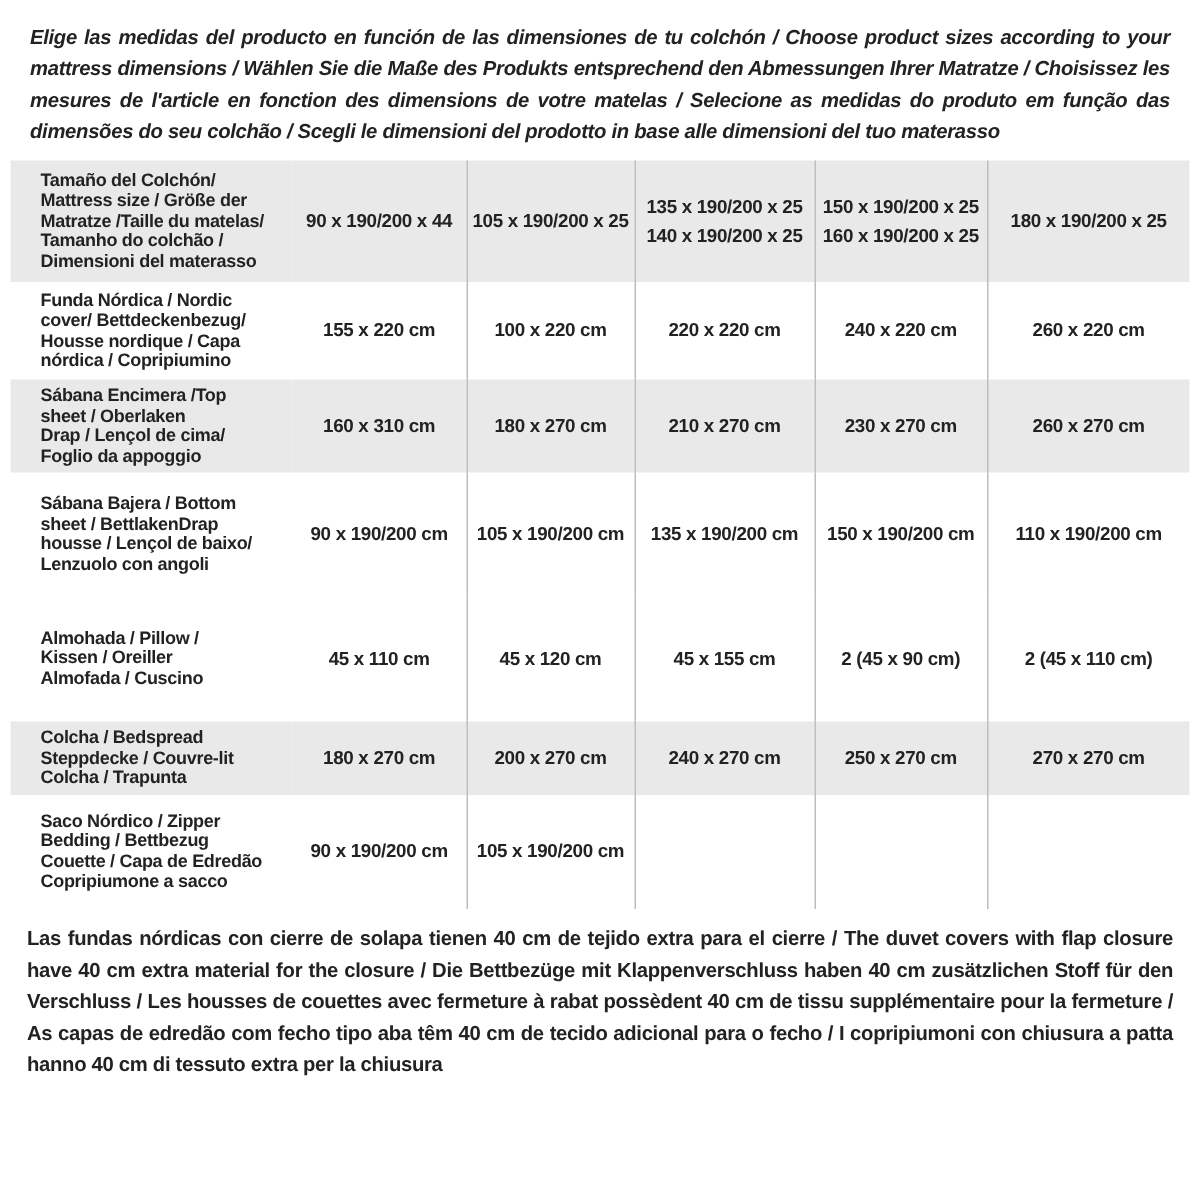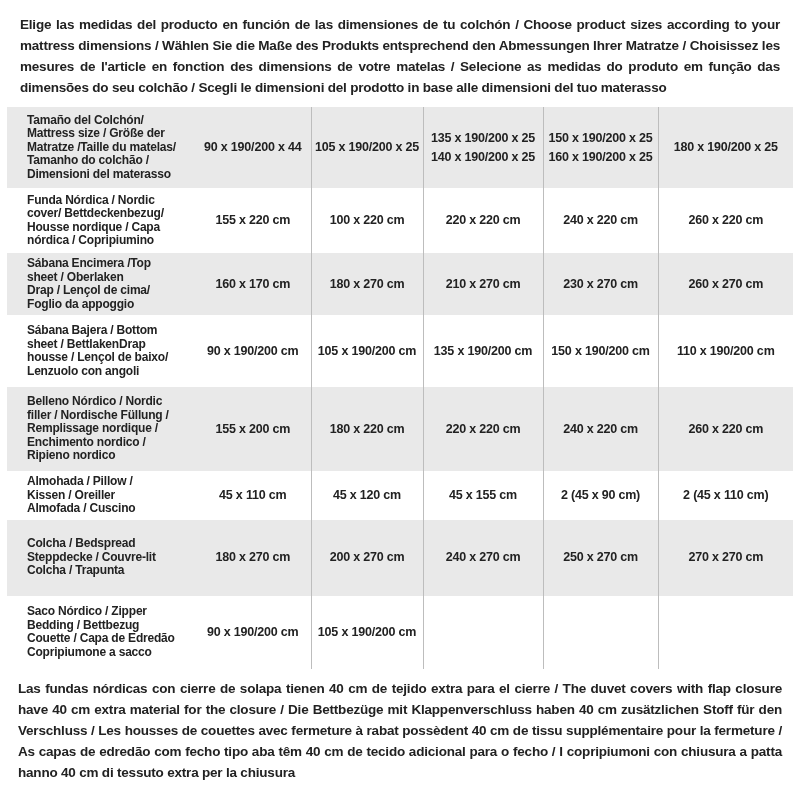--- a/index.html
+++ b/index.html
@@ -15,21 +15,21 @@
     font-family:"Liberation Sans", sans-serif;
     color:var(--ink);
     font-weight:bold;
     letter-spacing:-0.2px;
   }
   .note{
     text-align:justify;
     font-size:13.5px;
     line-height:21px;
   }
-  .note.intro{ margin:14px 20px 9px 20px; }
+  .note.intro{ margin:14px 20px 9px 20px;font-style:italic; }
   .note.footnote{ margin:9px 18px 0 18px; }
   table.size-table{
     border-collapse:collapse;
     table-layout:fixed;
     width:786px;
     margin-left:7px;
   }
   tr.band{ background:var(--band); }
   td{ vertical-align:middle; }
   td.label-cell{
@@ -43,21 +43,21 @@
     font-size:12.5px;
     line-height:19px;
     white-space:pre-line;
     padding:2px 3px;
   }
   td.value-cell.sep{ border-left:1px solid var(--divider); }
   
   tr:nth-child(1){height:81px}
   tr:nth-child(2){height:65px}
   tr:nth-child(3){height:48px}
-  tr:nth-child(4){height:72px}
+  tr:nth-child(4){height:82px}
   tr:nth-child(5){height:84px}
   tr:nth-child(6){height:44px}
   tr:nth-child(7){height:76px}
   tr:nth-child(8){height:73px}
 </style>
 </head>
 <body>
 
 <div>
 
@@ -96,48 +96,36 @@
           <td class="value-cell sep">100 x 220 cm</td>
           <td class="value-cell sep">220 x 220 cm</td>
           <td class="value-cell sep">240 x 220 cm</td>
           <td class="value-cell sep">260 x 220 cm</td>
         </tr>
         <tr class="band">
           <td class="label-cell">Sábana Encimera /Top
 sheet / Oberlaken
 Drap / Lençol de cima/
 Foglio da appoggio</td>
-          <td class="value-cell">160 x 170 cm</td>
+          <td class="value-cell">160 x 310 cm</td>
           <td class="value-cell sep">180 x 270 cm</td>
           <td class="value-cell sep">210 x 270 cm</td>
           <td class="value-cell sep">230 x 270 cm</td>
           <td class="value-cell sep">260 x 270 cm</td>
         </tr>
         <tr>
           <td class="label-cell">Sábana Bajera / Bottom
 sheet / BettlakenDrap
 housse / Lençol de baixo/
 Lenzuolo con angoli</td>
           <td class="value-cell">90 x 190/200 cm</td>
           <td class="value-cell sep">105 x 190/200 cm</td>
           <td class="value-cell sep">135 x 190/200 cm</td>
           <td class="value-cell sep">150 x 190/200 cm</td>
           <td class="value-cell sep">110 x 190/200 cm</td>
-        </tr>
-        <tr class="band">
-          <td class="label-cell">Belleno Nórdico / Nordic
-filler / Nordische Füllung /
-Remplissage nordique /
-Enchimento nordico /
-Ripieno nordico</td>
-          <td class="value-cell">155 x 200 cm</td>
-          <td class="value-cell sep">180 x 220 cm</td>
-          <td class="value-cell sep">220 x 220 cm</td>
-          <td class="value-cell sep">240 x 220 cm</td>
-          <td class="value-cell sep">260 x 220 cm</td>
         </tr>
         <tr>
           <td class="label-cell">Almohada / Pillow /
 Kissen / Oreiller
 Almofada / Cuscino</td>
           <td class="value-cell">45 x 110 cm</td>
           <td class="value-cell sep">45 x 120 cm</td>
           <td class="value-cell sep">45 x 155 cm</td>
           <td class="value-cell sep">2 (45 x 90 cm)</td>
           <td class="value-cell sep">2 (45 x 110 cm)</td>

